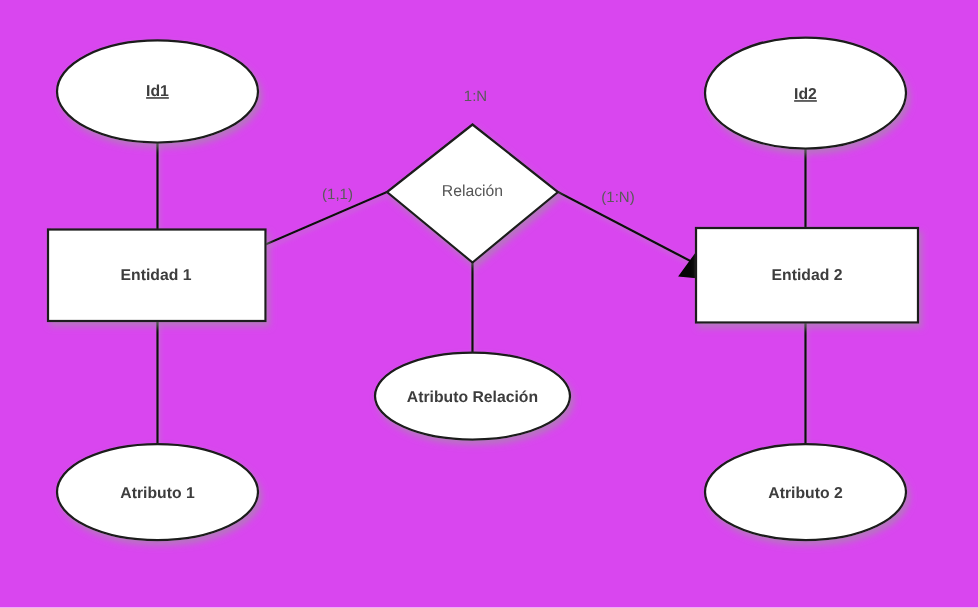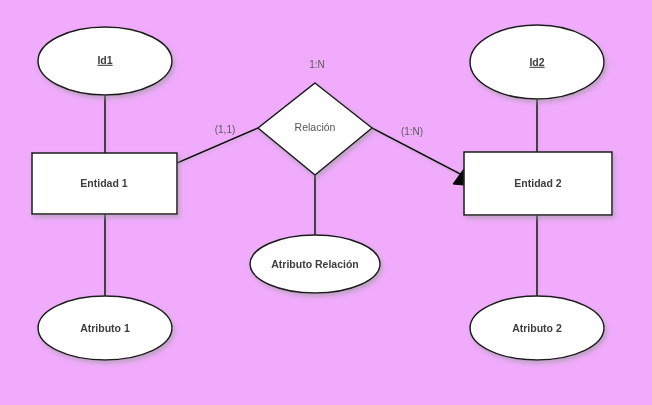--- a/index.html
+++ b/index.html
@@ -8,21 +8,21 @@
     padding: 0;
     background: #ffffff;
   }
   body {
     font-family: "Liberation Sans", sans-serif;
   }
   #canvas {
     position: relative;
     width: 652px;
     height: 405px;
-    background: #f0abfc;
+    background: #d946ef;
     overflow: hidden;
   }
   #er-svg {
     position: absolute;
     left: 0;
     top: 0;
     width: 652px;
     height: 405px;
   }
   .shape-outline {

